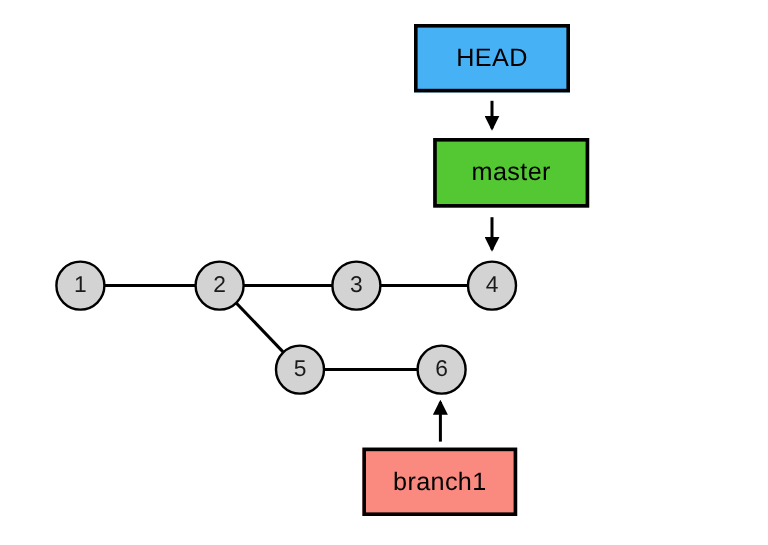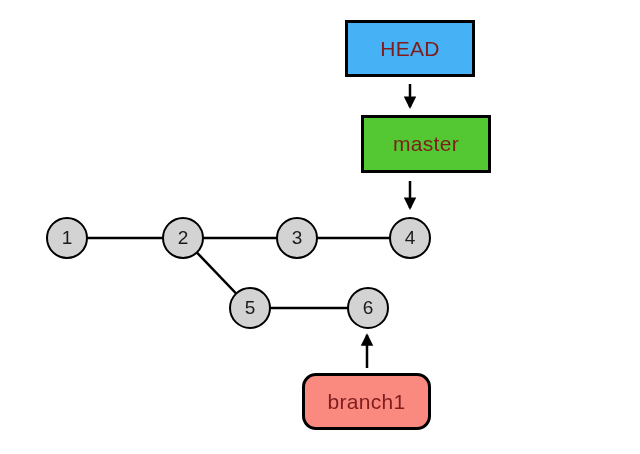--- a/index.html
+++ b/index.html
@@ -26,27 +26,27 @@
     stroke: #000000;
     stroke-width: 2.5;
   }
   .pointer-box {
     position: absolute;
     border: 3px solid #000000;
     box-sizing: border-box;
     display: flex;
     align-items: center;
     justify-content: center;
-    color: #7f1d1d;
+    color: #000000;
     font-size: 21px;
     letter-spacing: 0.3px;
   }
   .pointer-box.head    { left: 345px; top: 20px;  width: 130px; height: 57px; }
   .pointer-box.master  { left: 345px; top: 115px; width: 130px; height: 58px; margin-left: 16px; }
-  .pointer-box.branch1 { left: 302px; top: 373px; width: 129px; height: 57px; border-radius: 14px; }
+  .pointer-box.branch1 { left: 302px; top: 373px; width: 129px; height: 57px; }
   .commit {
     position: absolute;
     width: 42px;
     height: 42px;
     margin-left: -21px;
     margin-top: -21px;
     border-radius: 50%;
     border: 2.5px solid #000000;
     box-sizing: border-box;
     display: flex;

